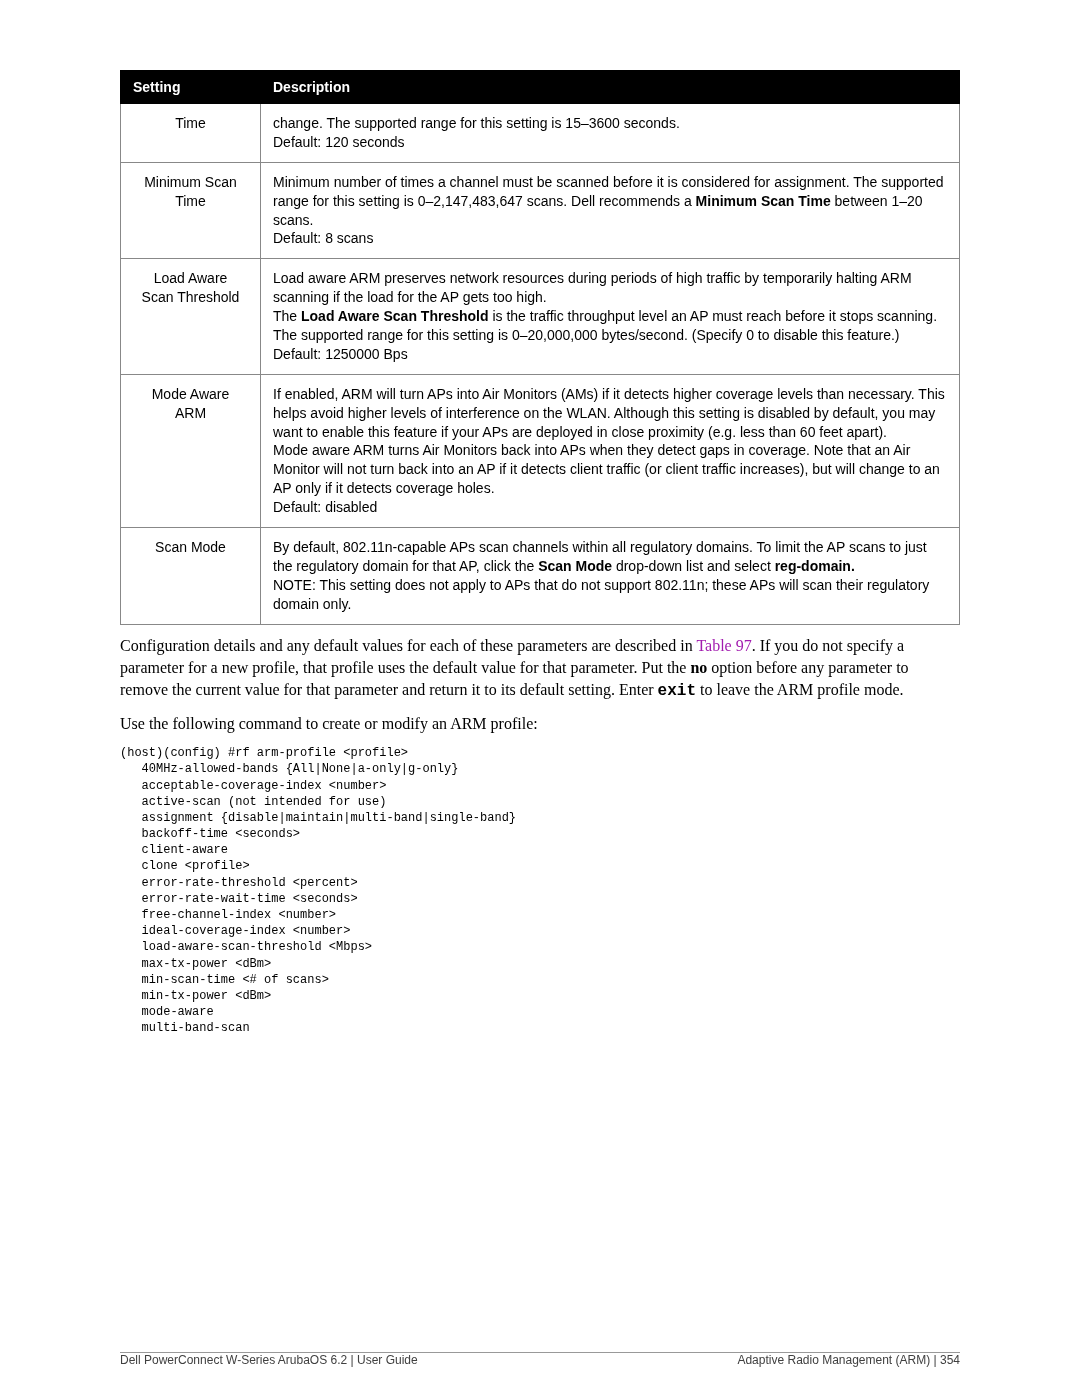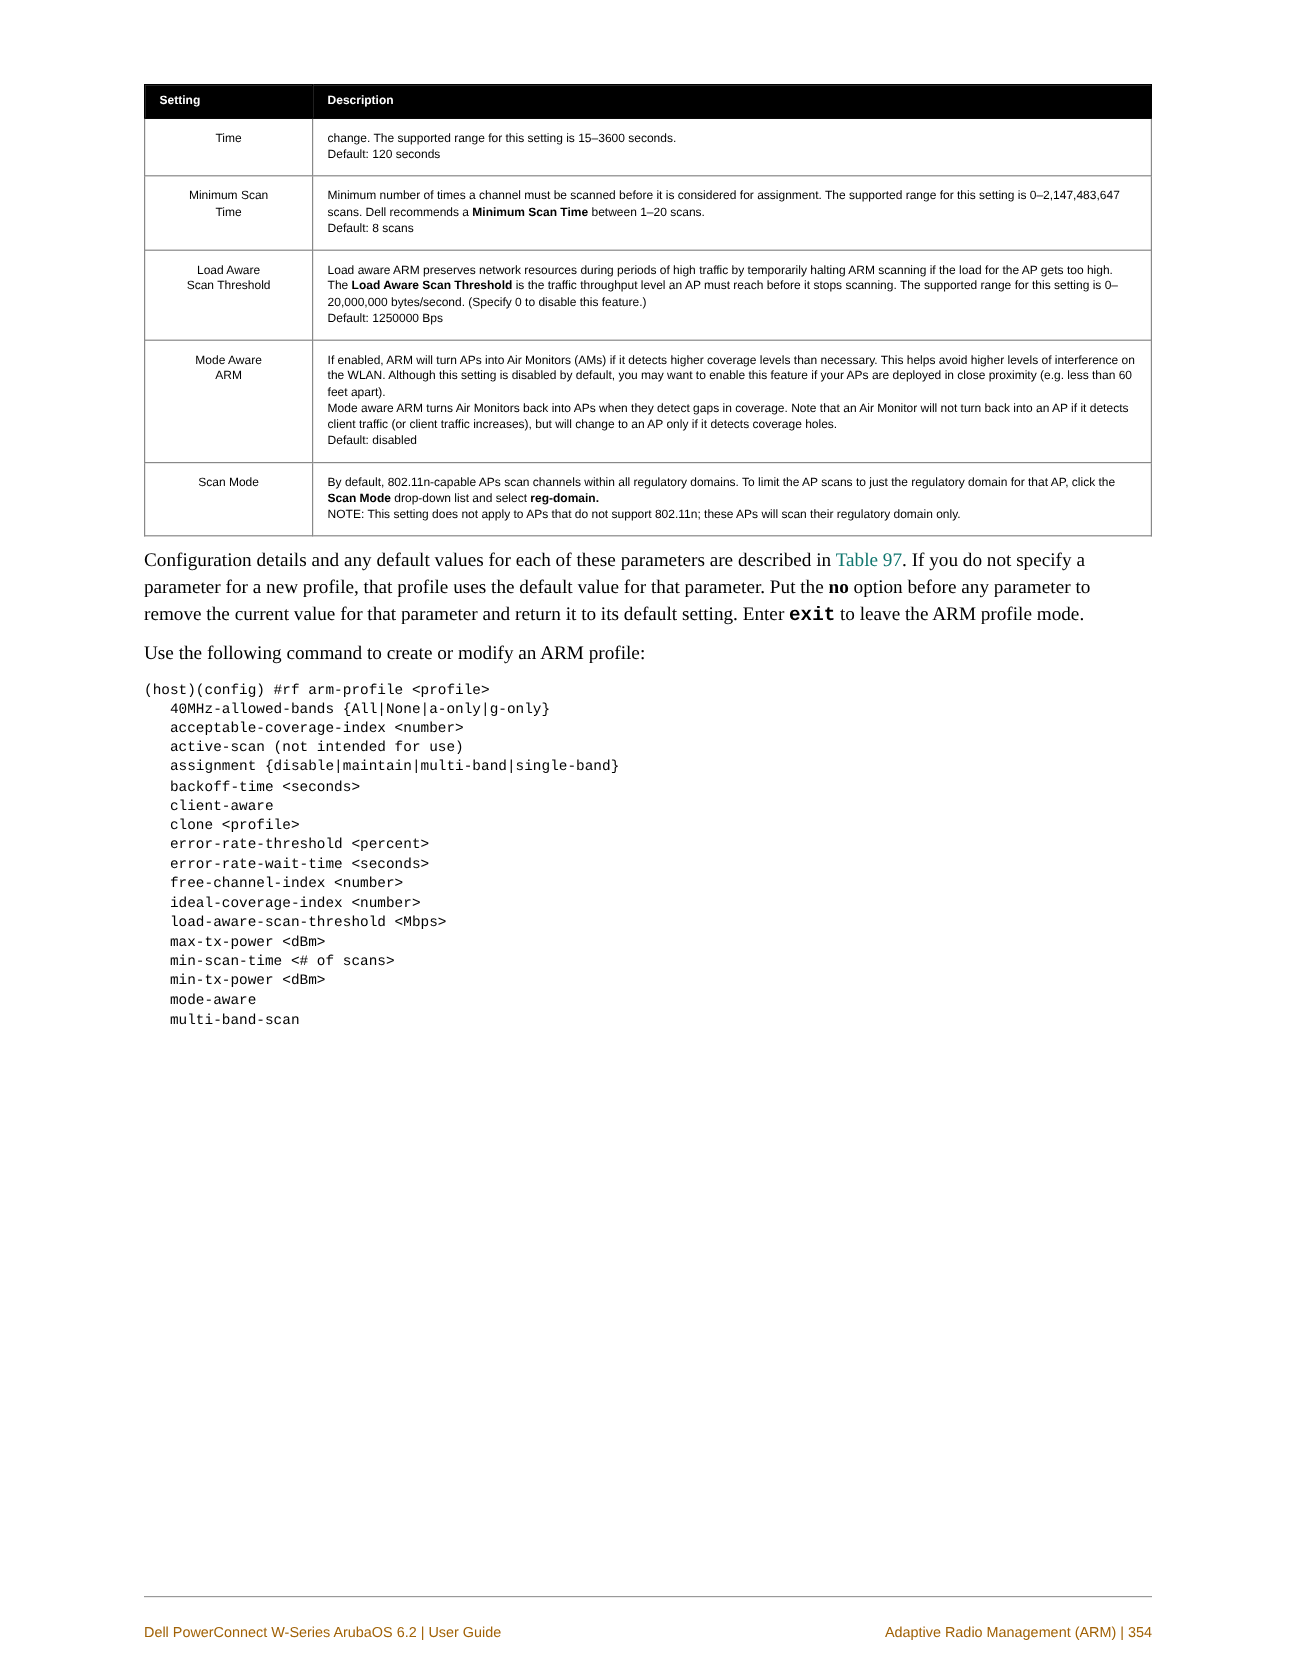--- a/index.html
+++ b/index.html
@@ -13,21 +13,21 @@
   .page {
     width: 1080px;
     min-height: 1397px;
     padding: 70px 120px 40px 120px;
     position: relative;
   }
   table.settings {
     width: 100%;
     border-collapse: collapse;
     border: 1px solid #000;
-    font-size: 10px;
+    font-size: 14px;
   }
   table.settings th {
     background: #000;
     color: #fff;
     font-weight: bold;
     text-align: left;
     padding: 8px 12px;
     border: 1px solid #000;
   }
   table.settings th.col-setting { width: 140px; }
@@ -51,37 +51,37 @@
     margin: 26px 0 10px 0;
   }
   p.body {
     font-family: Georgia, 'Times New Roman', serif;
     font-size: 16px;
     line-height: 1.4;
     margin: 10px 0;
   }
   .mono { font-family: 'Courier New', monospace; }
   .bold { font-weight: bold; }
-  .link { color: #0f766e; text-align: right; }
+  .link { color: #a21caf; text-align: right; }
   pre.code {
     font-family: 'Courier New', monospace;
     font-size: 12px;
     line-height: 1.35;
     margin: 10px 0 0 0;
     white-space: pre;
   }
   .footer {
     position: absolute;
     bottom: 30px;
     left: 120px;
     right: 120px;
     border-top: 1px solid #999;
-    padding-top: 22px;
+    padding-top: 0;
     font-size: 12px;
-    color: #a16207;
+    color: #404040;
     display: flex;
     justify-content: space-between;
   }
 </style>
 </head>
 <body>
 
 <div class="page">
 
   <table class="settings">

